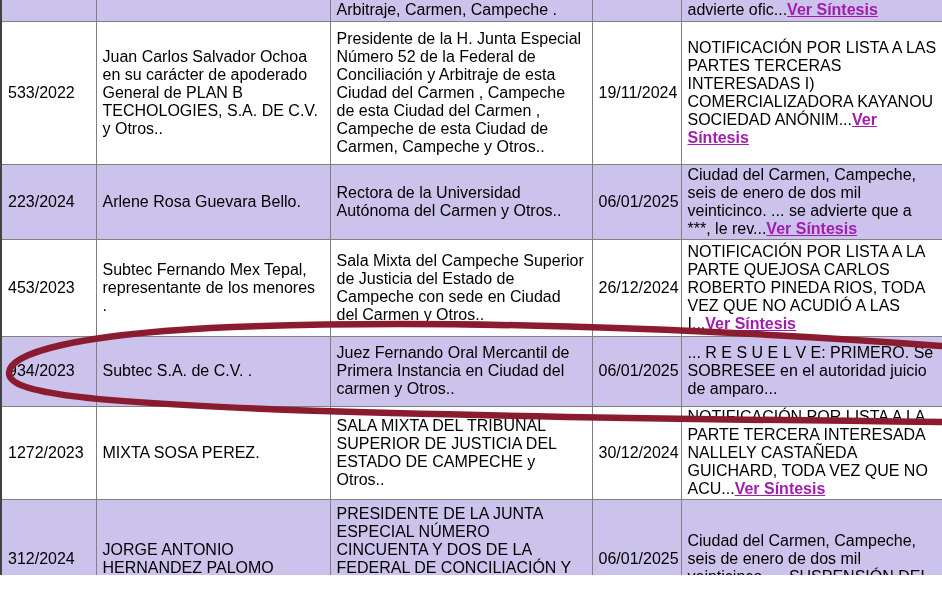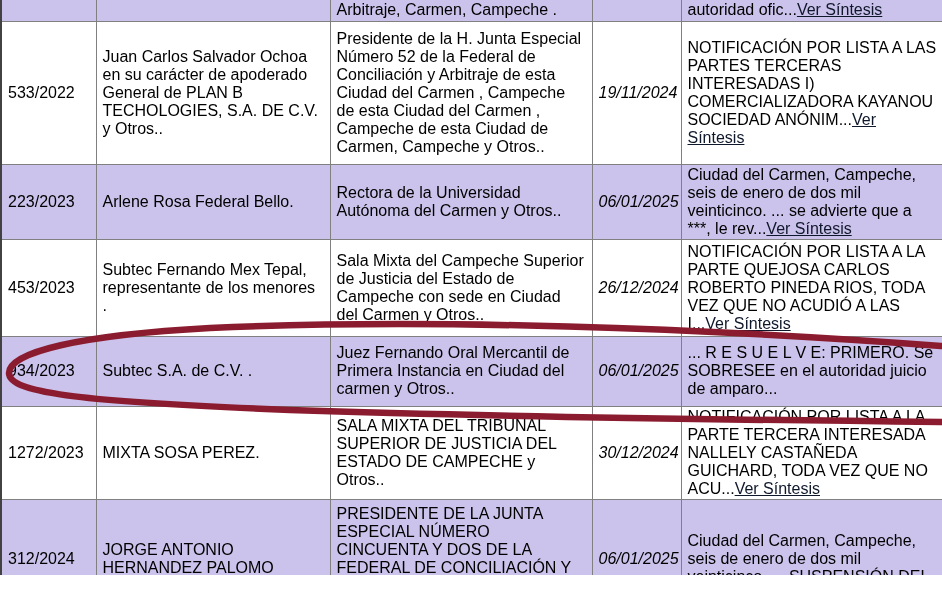--- a/index.html
+++ b/index.html
@@ -30,27 +30,28 @@
     border: 1px solid #808080;
     vertical-align: middle;
     padding: 1px 6px;
     line-height: 18px;
     white-space: pre-wrap;
     overflow: hidden;
   }
   table.acuerdos tr:first-child td { border-top: none; }
   tr.shaded td { background: #CBC3EB; }
   tr.plain td { background: #FFFFFF; }
-  td.c-fecha { padding: 1px 4px; font-style: italic; }
+  td.c-fecha { padding: 1px 4px; }
   tr.row-last td.c-autoridad { vertical-align: top; padding-top: 5px; }
   a.ver-link {
-    color: #0f172a;
+    color: #a21caf;
     text-decoration: underline;
     cursor: pointer;
     white-space: pre-wrap;
+    font-weight: bold;
   }
   .annotation-overlay {
     position: absolute;
     top: 0; left: 0;
     width: 942px;
     height: 598px;
     pointer-events: none;
   }
 </style>
 </head>
@@ -65,21 +66,21 @@
         <col style="width:262px">
         <col style="width:89px">
         <col style="width:276px">
       </colgroup>
       <tbody>
         <tr class="shaded" style="height:21px">
           <td class="c-exp"></td>
           <td class="c-quejoso"></td>
           <td class="c-autoridad">Arbitraje, Carmen, Campeche .</td>
           <td class="c-fecha"></td>
-          <td class="c-sintesis"><span>autoridad ofic...</span><a class="ver-link" href="#">Ver Síntesis</a></td>
+          <td class="c-sintesis"><span>advierte ofic...</span><a class="ver-link" href="#">Ver Síntesis</a></td>
         </tr>
 
         <tr class="plain" style="height:143px">
           <td class="c-exp">533/2022</td>
           <td class="c-quejoso">Juan Carlos Salvador Ochoa
 en su carácter de apoderado
 General de PLAN B
 TECHOLOGIES, S.A. DE C.V.
 y Otros..</td>
           <td class="c-autoridad">Presidente de la H. Junta Especial
@@ -92,22 +93,22 @@
           <td class="c-fecha">19/11/2024</td>
           <td class="c-sintesis"><span>NOTIFICACIÓN POR LISTA A LAS
 PARTES TERCERAS
 INTERESADAS I)
 COMERCIALIZADORA KAYANOU
 SOCIEDAD ANÓNIM...</span><a class="ver-link" href="#">Ver
 Síntesis</a></td>
         </tr>
 
         <tr class="shaded" style="height:72px">
-          <td class="c-exp">223/2023</td>
-          <td class="c-quejoso">Arlene Rosa Federal Bello.</td>
+          <td class="c-exp">223/2024</td>
+          <td class="c-quejoso">Arlene Rosa Guevara Bello.</td>
           <td class="c-autoridad">Rectora de la Universidad
 Autónoma del Carmen y Otros..</td>
           <td class="c-fecha">06/01/2025</td>
           <td class="c-sintesis"><span>Ciudad del Carmen, Campeche,
 seis de enero de dos mil
 veinticinco. ... se advierte que a
 ***, le rev...</span><a class="ver-link" href="#">Ver Síntesis</a></td>
         </tr>
 
         <tr class="plain" style="height:97px">

